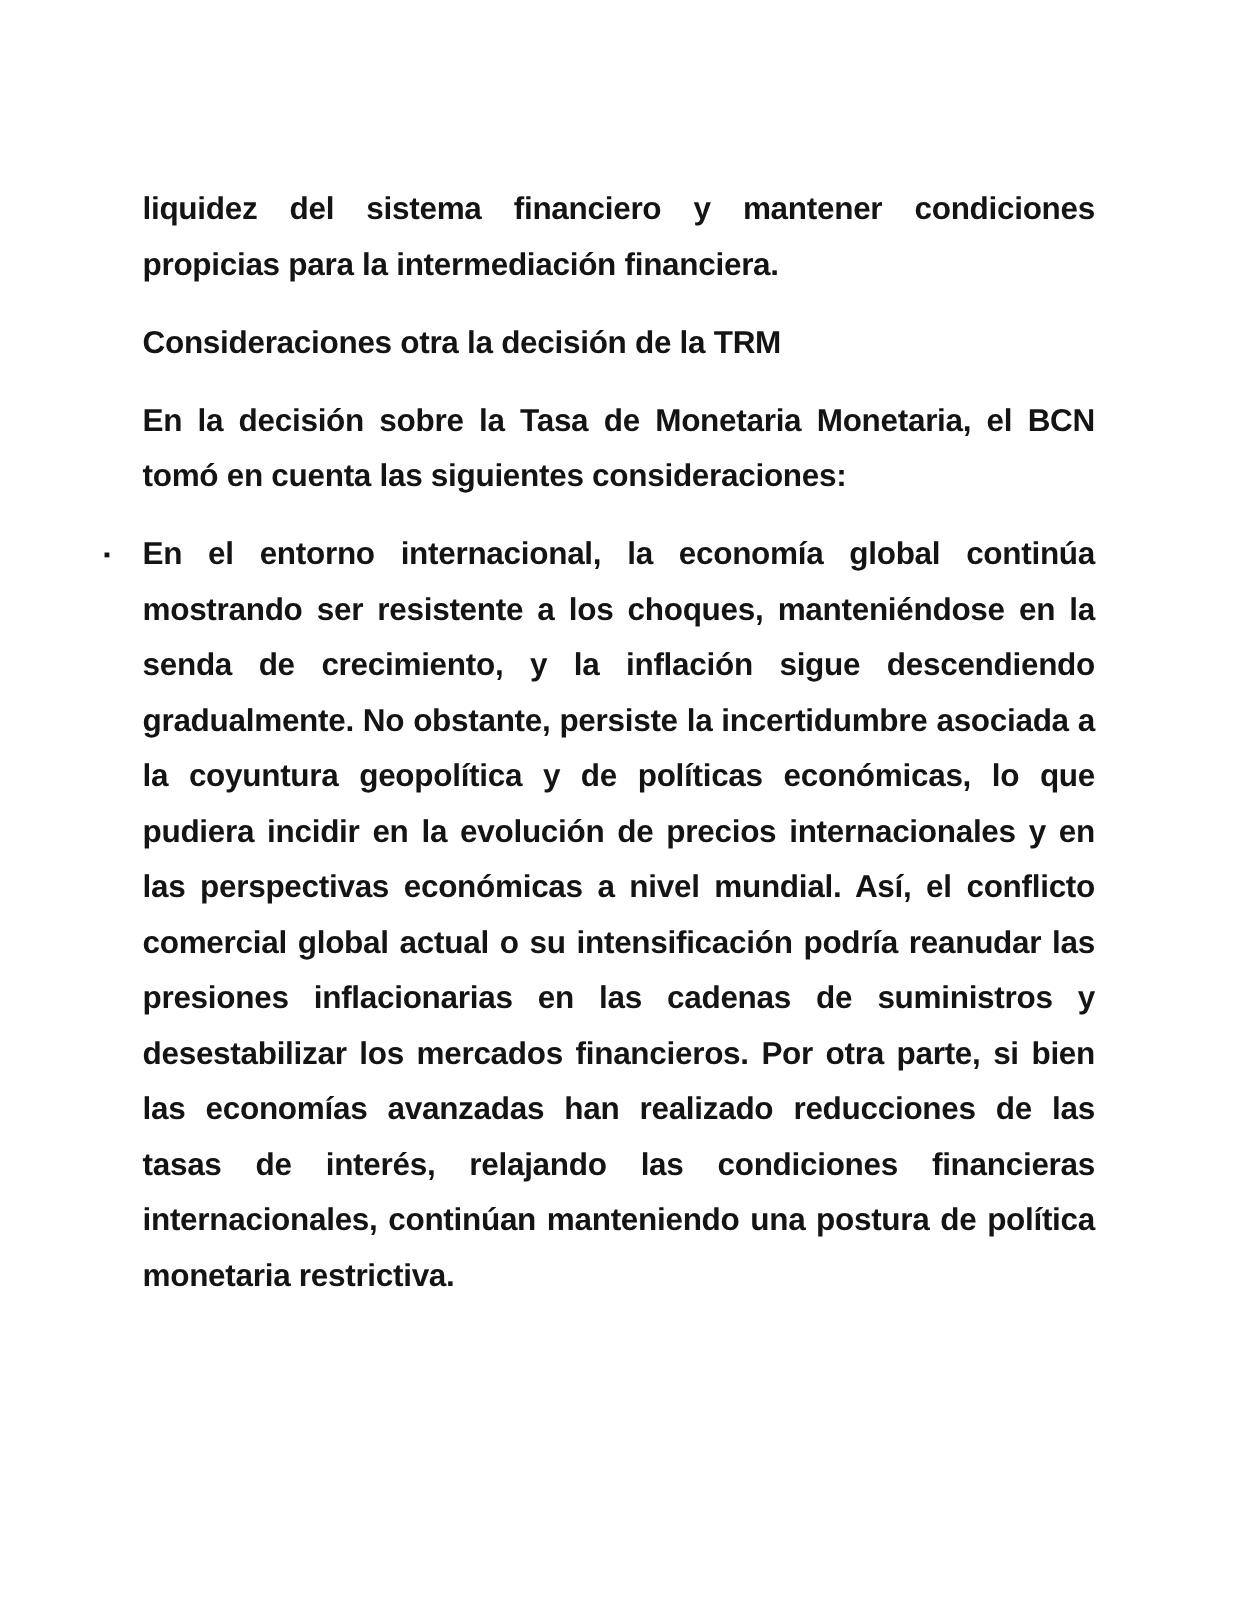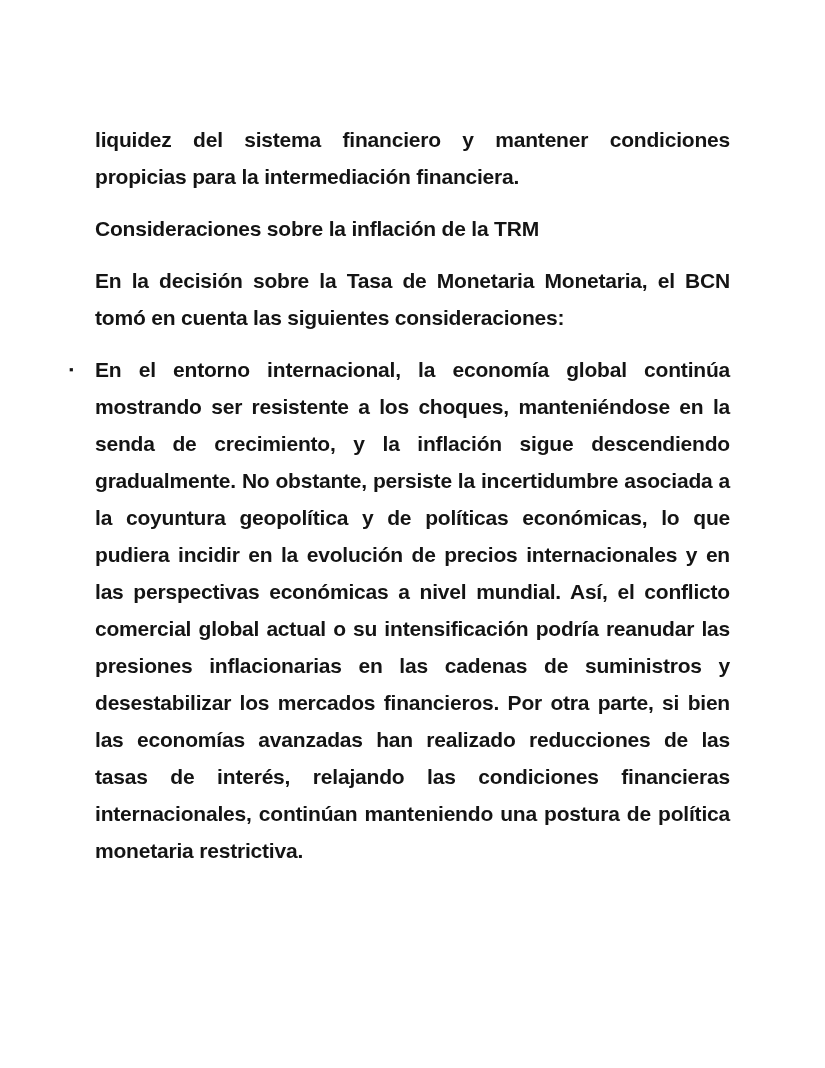--- a/index.html
+++ b/index.html
@@ -57,21 +57,21 @@
   }
 </style>
 </head>
 <body>
 
 <div class="page">
   <div class="content">
 
     <p class="para">liquidez del sistema financiero y mantener condiciones propicias para la intermediación financiera.</p>
 
-    <p class="heading">Consideraciones sobre la inflación de la TRM</p>
+    <p class="heading">Consideraciones otra la decisión de la TRM</p>
 
     <p class="para">En la decisión sobre la Tasa de Monetaria Monetaria, el BCN tomó en cuenta las siguientes consideraciones:</p>
 
     <div class="bullet-item">
       <span class="bullet-marker">▪</span>
       <p class="para bullet-text">En el entorno internacional, la economía global continúa mostrando ser resistente a los choques, manteniéndose en la senda de crecimiento, y la inflación sigue descendiendo gradualmente. No obstante, persiste la incertidumbre asociada a la coyuntura geopolítica y de políticas económicas, lo que pudiera incidir en la evolución de precios internacionales y en las perspectivas económicas a nivel mundial. Así, el conflicto comercial global actual o su intensificación podría reanudar las presiones inflacionarias en las cadenas de suministros y desestabilizar los mercados financieros. Por otra parte, si bien las economías avanzadas han realizado reducciones de las tasas de interés, relajando las condiciones financieras internacionales, continúan manteniendo una postura de política monetaria restrictiva.</p>
     </div>
 
   </div>
 </div>

